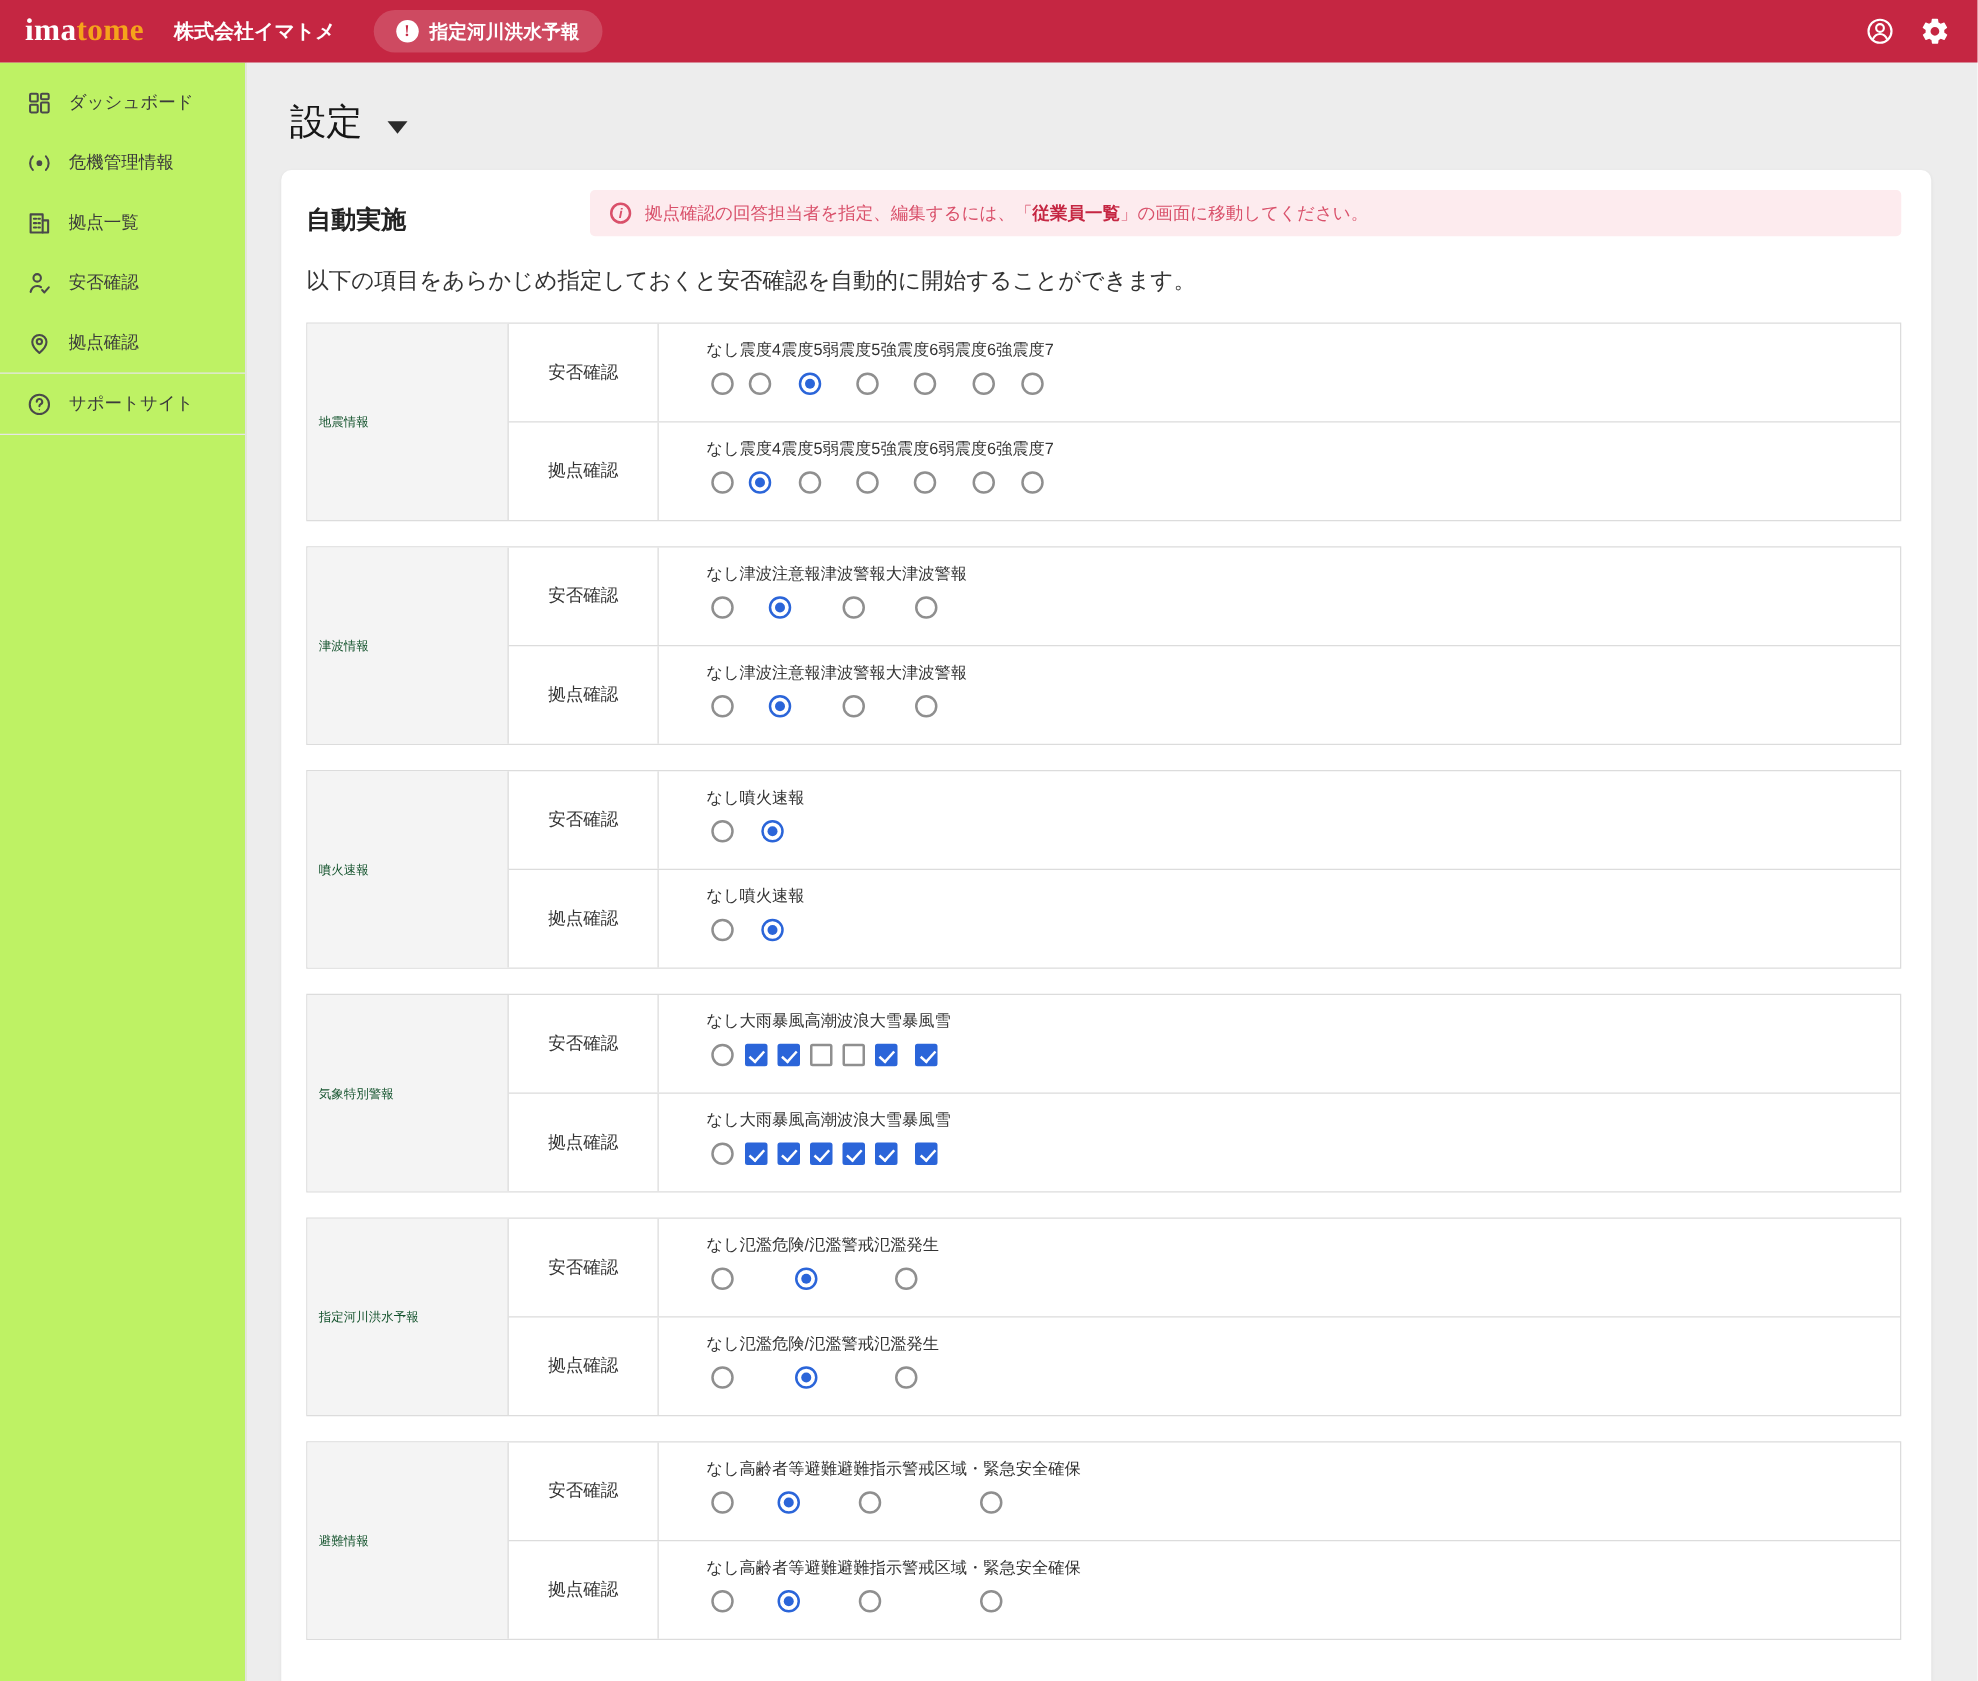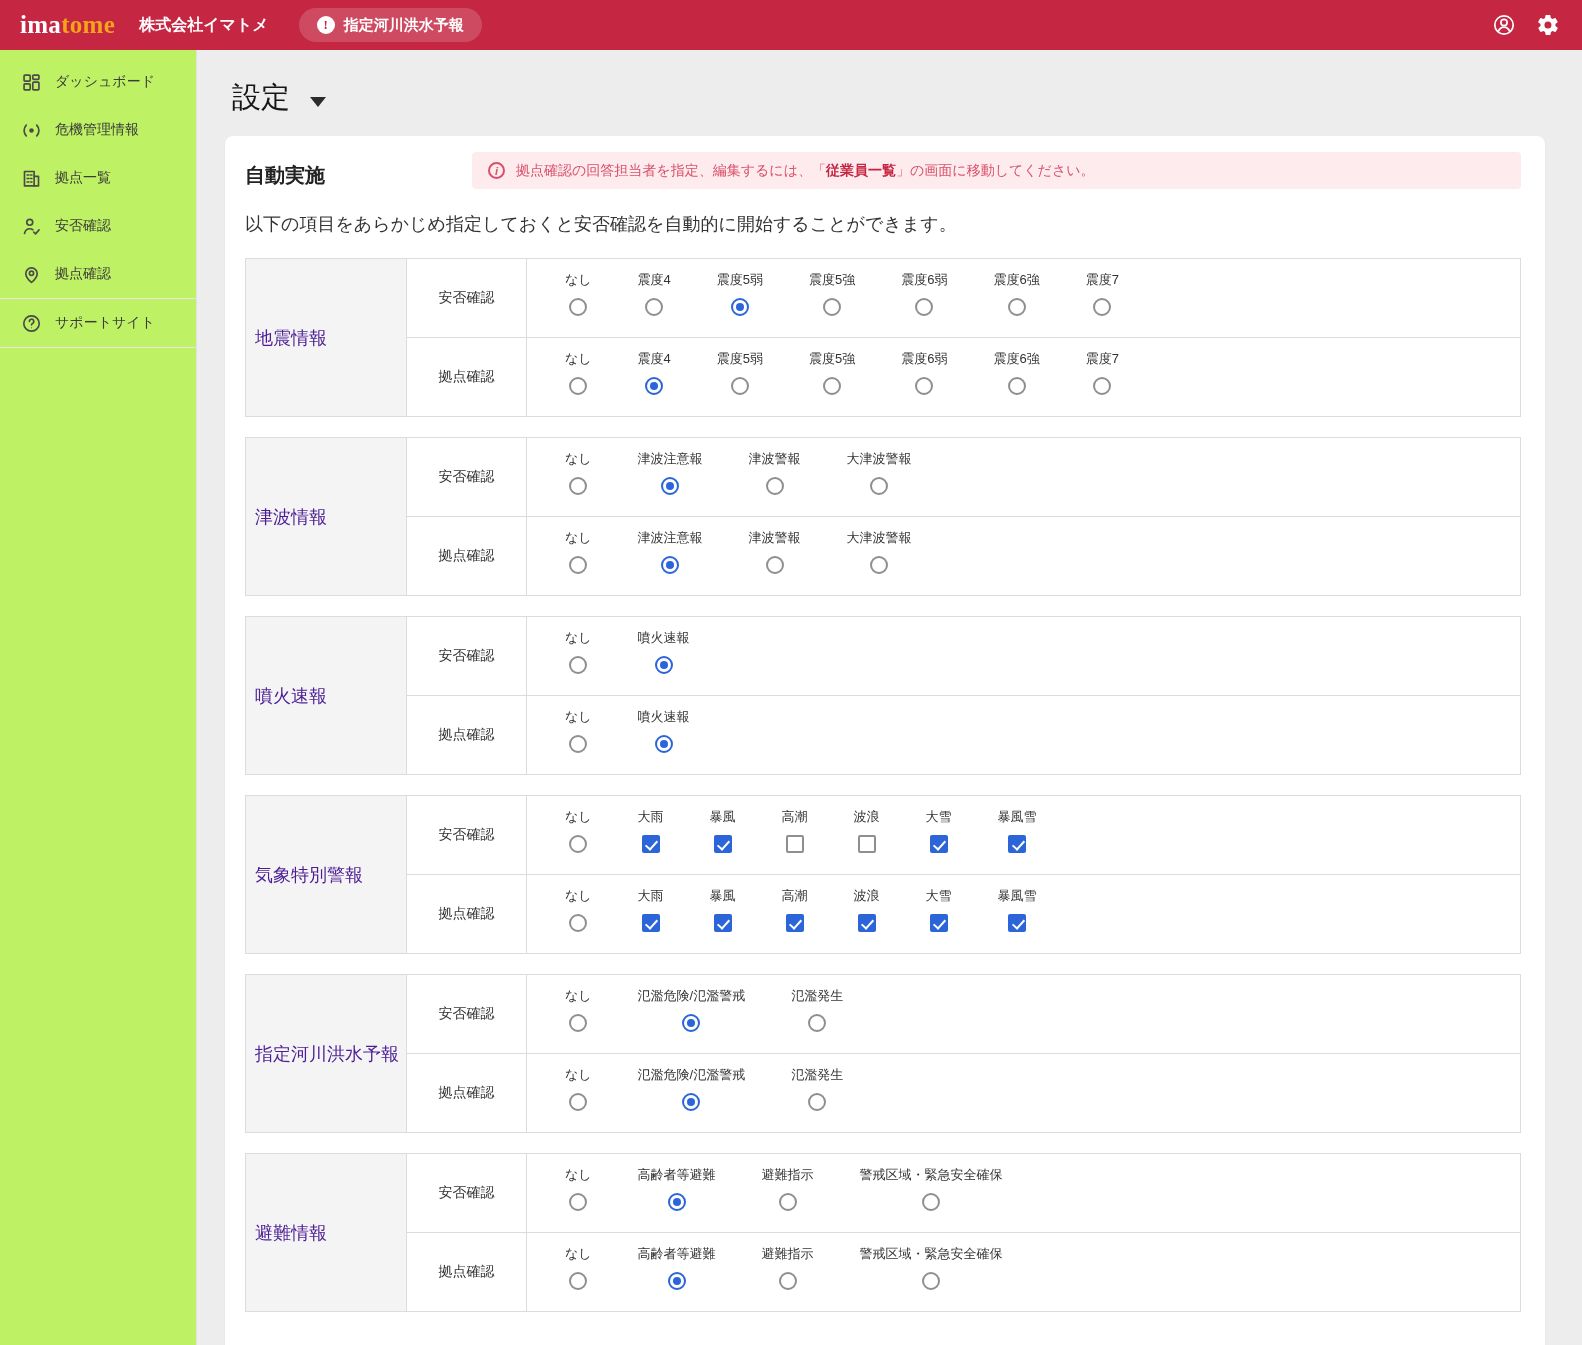--- a/index.html
+++ b/index.html
@@ -43,27 +43,27 @@
     align-items:center;gap:11px;padding:0 16px;box-sizing:border-box;font-size:14px;color:#d9506a;}
   .banner-icon{width:17px;height:17px;border-radius:50%;border:2px solid #d9506a;color:#d9506a;
     display:flex;align-items:center;justify-content:center;font-size:11px;font-weight:bold;
     flex:none;box-sizing:border-box;font-style:italic;}
   .banner .link{color:#c52642;font-weight:bold;cursor:pointer;}
   .description{margin-top:23px;font-size:18px;color:#333;}
   .groups{margin-top:22px;}
   
   .group{display:flex;border:1px solid #dcdcdc;margin-bottom:20px;background:#fff;}
   .group-name{width:161px;flex:none;background:#f4f4f4;display:flex;align-items:center;
-    padding-left:9px;font-size:18px;color:#4c1d95;border-right:1px solid #dcdcdc;box-sizing:border-box;}
+    padding-left:9px;font-size:10px;color:#14532d;border-right:1px solid #dcdcdc;box-sizing:border-box;}
   .group-rows{flex:1;display:flex;flex-direction:column;}
   .group-row{display:flex;min-height:78px;}
   .group-row + .group-row{border-top:1px solid #dcdcdc;}
   .row-label{width:120px;flex:none;display:flex;align-items:center;justify-content:center;
     font-size:14px;color:#333;border-right:1px solid #dcdcdc;box-sizing:border-box;}
-  .row-options{flex:1;display:flex;align-items:flex-start;padding:12px 10px 0 38px;gap:46px;}
+  .row-options{flex:1;display:flex;align-items:flex-start;padding:12px 10px 0 38px;}
   .option{display:flex;flex-direction:column;align-items:center;gap:9px;cursor:pointer;}
   .option-label{font-size:13px;color:#333;white-space:nowrap;}
   .radio{width:18px;height:18px;border-radius:50%;border:2px solid #8f8f8f;background:#fff;
     box-sizing:border-box;position:relative;flex:none;}
   .radio.on{border-color:#2b65d9;}
   .radio.on::after{content:'';position:absolute;left:3px;top:3px;width:8px;height:8px;
     border-radius:50%;background:#2b65d9;}
   .checkbox{width:18px;height:18px;border:2px solid #8f8f8f;border-radius:2px;background:#fff;
     box-sizing:border-box;position:relative;flex:none;}
   .checkbox.on{background:#2b65d9;border-color:#2b65d9;}

